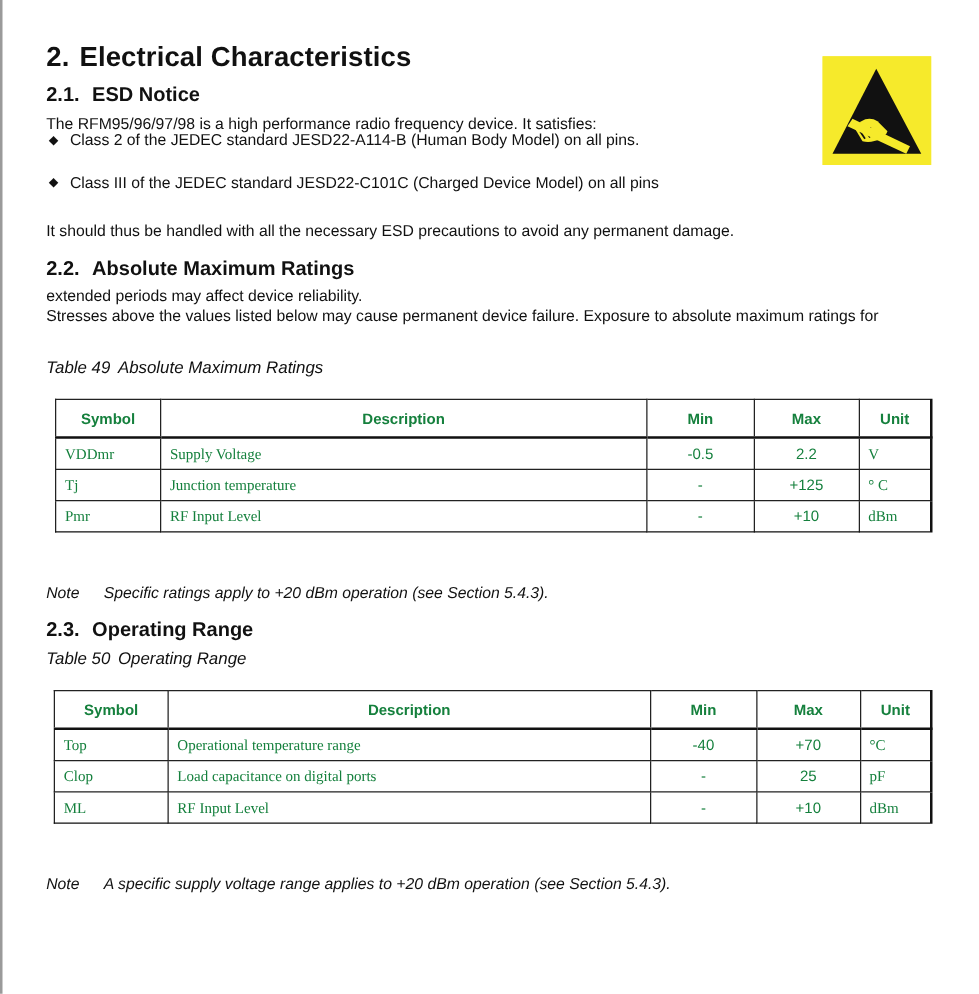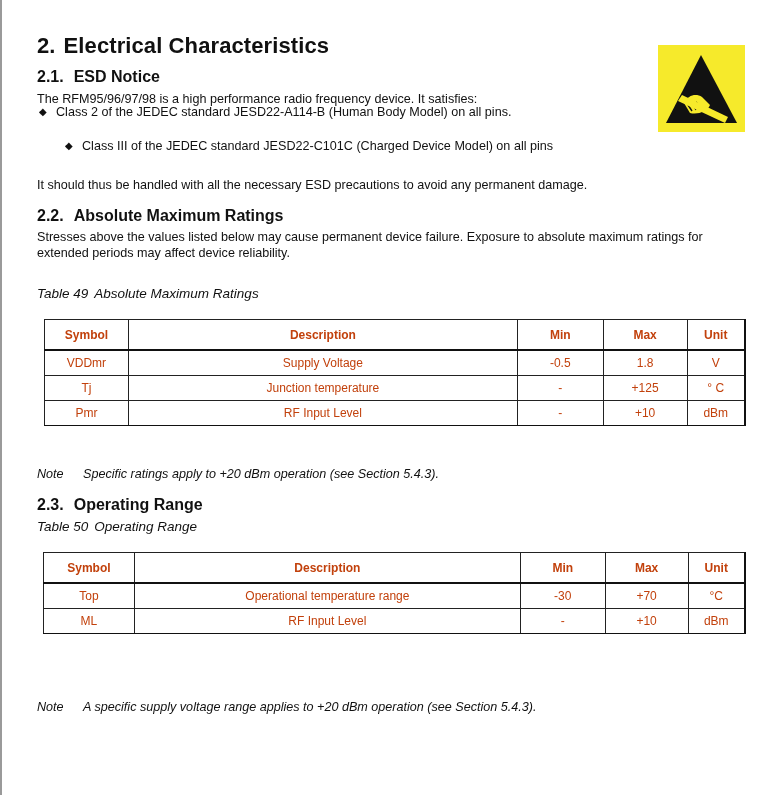--- a/index.html
+++ b/index.html
@@ -36,71 +36,71 @@
     }
     .note .lbl { display: inline-block; width: 46px; }
 
     .esd-sign {
       position: absolute; left: 658px; top: 45px; width: 87px; height: 87px;
       background: #f6ea2b;
     }
 
     table.spec {
       position: absolute; border-collapse: collapse;
-      font-size: 12px; color: #c2410c;
+      font-size: 12px; color: #15803d;
     }
     table.spec th, table.spec td {
       border: 1px solid #222; padding: 0 7px; height: 24px;
     }
     table.spec th {
       font-weight: bold; text-align: center; height: 29px;
       border-bottom: 2px solid #111;
     }
     table.spec tr > :last-child { border-right: 2px solid #111; }
     table.spec tr:last-child td { border-bottom: 1.5px solid #111; }
     table.spec td.c { text-align: center; }
-    table.spec td.l { text-align: center; }
+    table.spec td.l { text-align: left; font-family: Liberation Serif, serif; }
   </style>
 </head>
 <body>
 
 <div class="page-edge"></div>
 
 <div class="h1">
   <span class="num">2.</span><span>Electrical Characteristics</span>
 </div>
 
 <div class="h2" style="top:68px;">
   <span class="num">2.1.</span><span>ESD Notice</span>
 </div>
 <div class="p" style="top:91px;">The RFM95/96/97/98 is a high performance radio frequency device. It satisfies:</div>
 <div class="bullet" style="top:104px;">
   <span class="mark">◆</span><span>Class 2 of the JEDEC standard JESD22-A114-B (Human Body Model) on all pins.</span>
 </div>
-<div class="bullet" style="top:138px;margin-left:26px;">
+<div class="bullet" style="top:138px;">
   <span class="mark">◆</span><span>Class III of the JEDEC standard JESD22-C101C (Charged Device Model) on all pins</span>
 </div>
 <div class="p" style="top:177px;">It should thus be handled with all the necessary ESD precautions to avoid any permanent damage.</div>
 
 <div class="esd-sign">
   <svg width="87" height="87" viewBox="0 0 87 87">
     <rect x="0" y="0" width="87" height="87" fill="#f6ea2b"></rect>
     <polygon points="43,10 8,78 79,78" fill="#111"></polygon>
     <path d="M26 58 C30 50, 38 48, 44 52 L52 60 C50 66, 40 70, 32 68 Z" fill="#f6ea2b"></path>
     <path d="M30 60 L34 66 M34 58 L38 65 M38 57 L42 63" stroke="#111" stroke-width="1.4"></path>
     <polygon points="20,56 24,50 70,72 67,78" fill="#f6ea2b"></polygon>
   </svg>
 </div>
 
 <div class="h2" style="top:207px;">
   <span class="num">2.2.</span><span>Absolute Maximum Ratings</span>
 </div>
 <div class="p" style="top:229px;">
+  <div>extended periods may affect device reliability.</div>
   <div>Stresses above the values listed below may cause permanent device failure. Exposure to absolute maximum ratings for</div>
-  <div>extended periods may affect device reliability.</div>
 </div>
 <div class="caption" style="top:286px;">
   <span class="lbl">Table 49</span><span>Absolute Maximum Ratings</span>
 </div>
 
 <table class="spec" style="left:44px; top:319px; width:702px;">
   <colgroup>
     <col style="width:84px">
       <col style="width:390px">
       <col style="width:86px">
@@ -112,21 +112,21 @@
     <th>Symbol</th>
     <th>Description</th>
     <th>Min</th>
     <th>Max</th>
     <th>Unit</th>
   </tr>
   <tr>
     <td class="l">VDDmr</td>
     <td class="l">Supply Voltage</td>
     <td class="c">-0.5</td>
-    <td class="c">1.8</td>
+    <td class="c">2.2</td>
     <td class="l">V</td>
   </tr>
   <tr>
     <td class="l">Tj</td>
     <td class="l">Junction temperature</td>
     <td class="c">-</td>
     <td class="c">+125</td>
     <td class="l">° C</td>
   </tr>
   <tr>
@@ -162,23 +162,30 @@
       <tr>
     <th>Symbol</th>
     <th>Description</th>
     <th>Min</th>
     <th>Max</th>
     <th>Unit</th>
   </tr>
   <tr>
     <td class="l">Top</td>
     <td class="l">Operational temperature range</td>
-    <td class="c">-30</td>
+    <td class="c">-40</td>
     <td class="c">+70</td>
     <td class="l">°C</td>
+  </tr>
+  <tr>
+    <td class="l">Clop</td>
+    <td class="l">Load capacitance on digital ports</td>
+    <td class="c">-</td>
+    <td class="c">25</td>
+    <td class="l">pF</td>
   </tr>
   <tr>
     <td class="l">ML</td>
     <td class="l">RF Input Level</td>
     <td class="c">-</td>
     <td class="c">+10</td>
     <td class="l">dBm</td>
   </tr>
 </tbody>
   </table>

